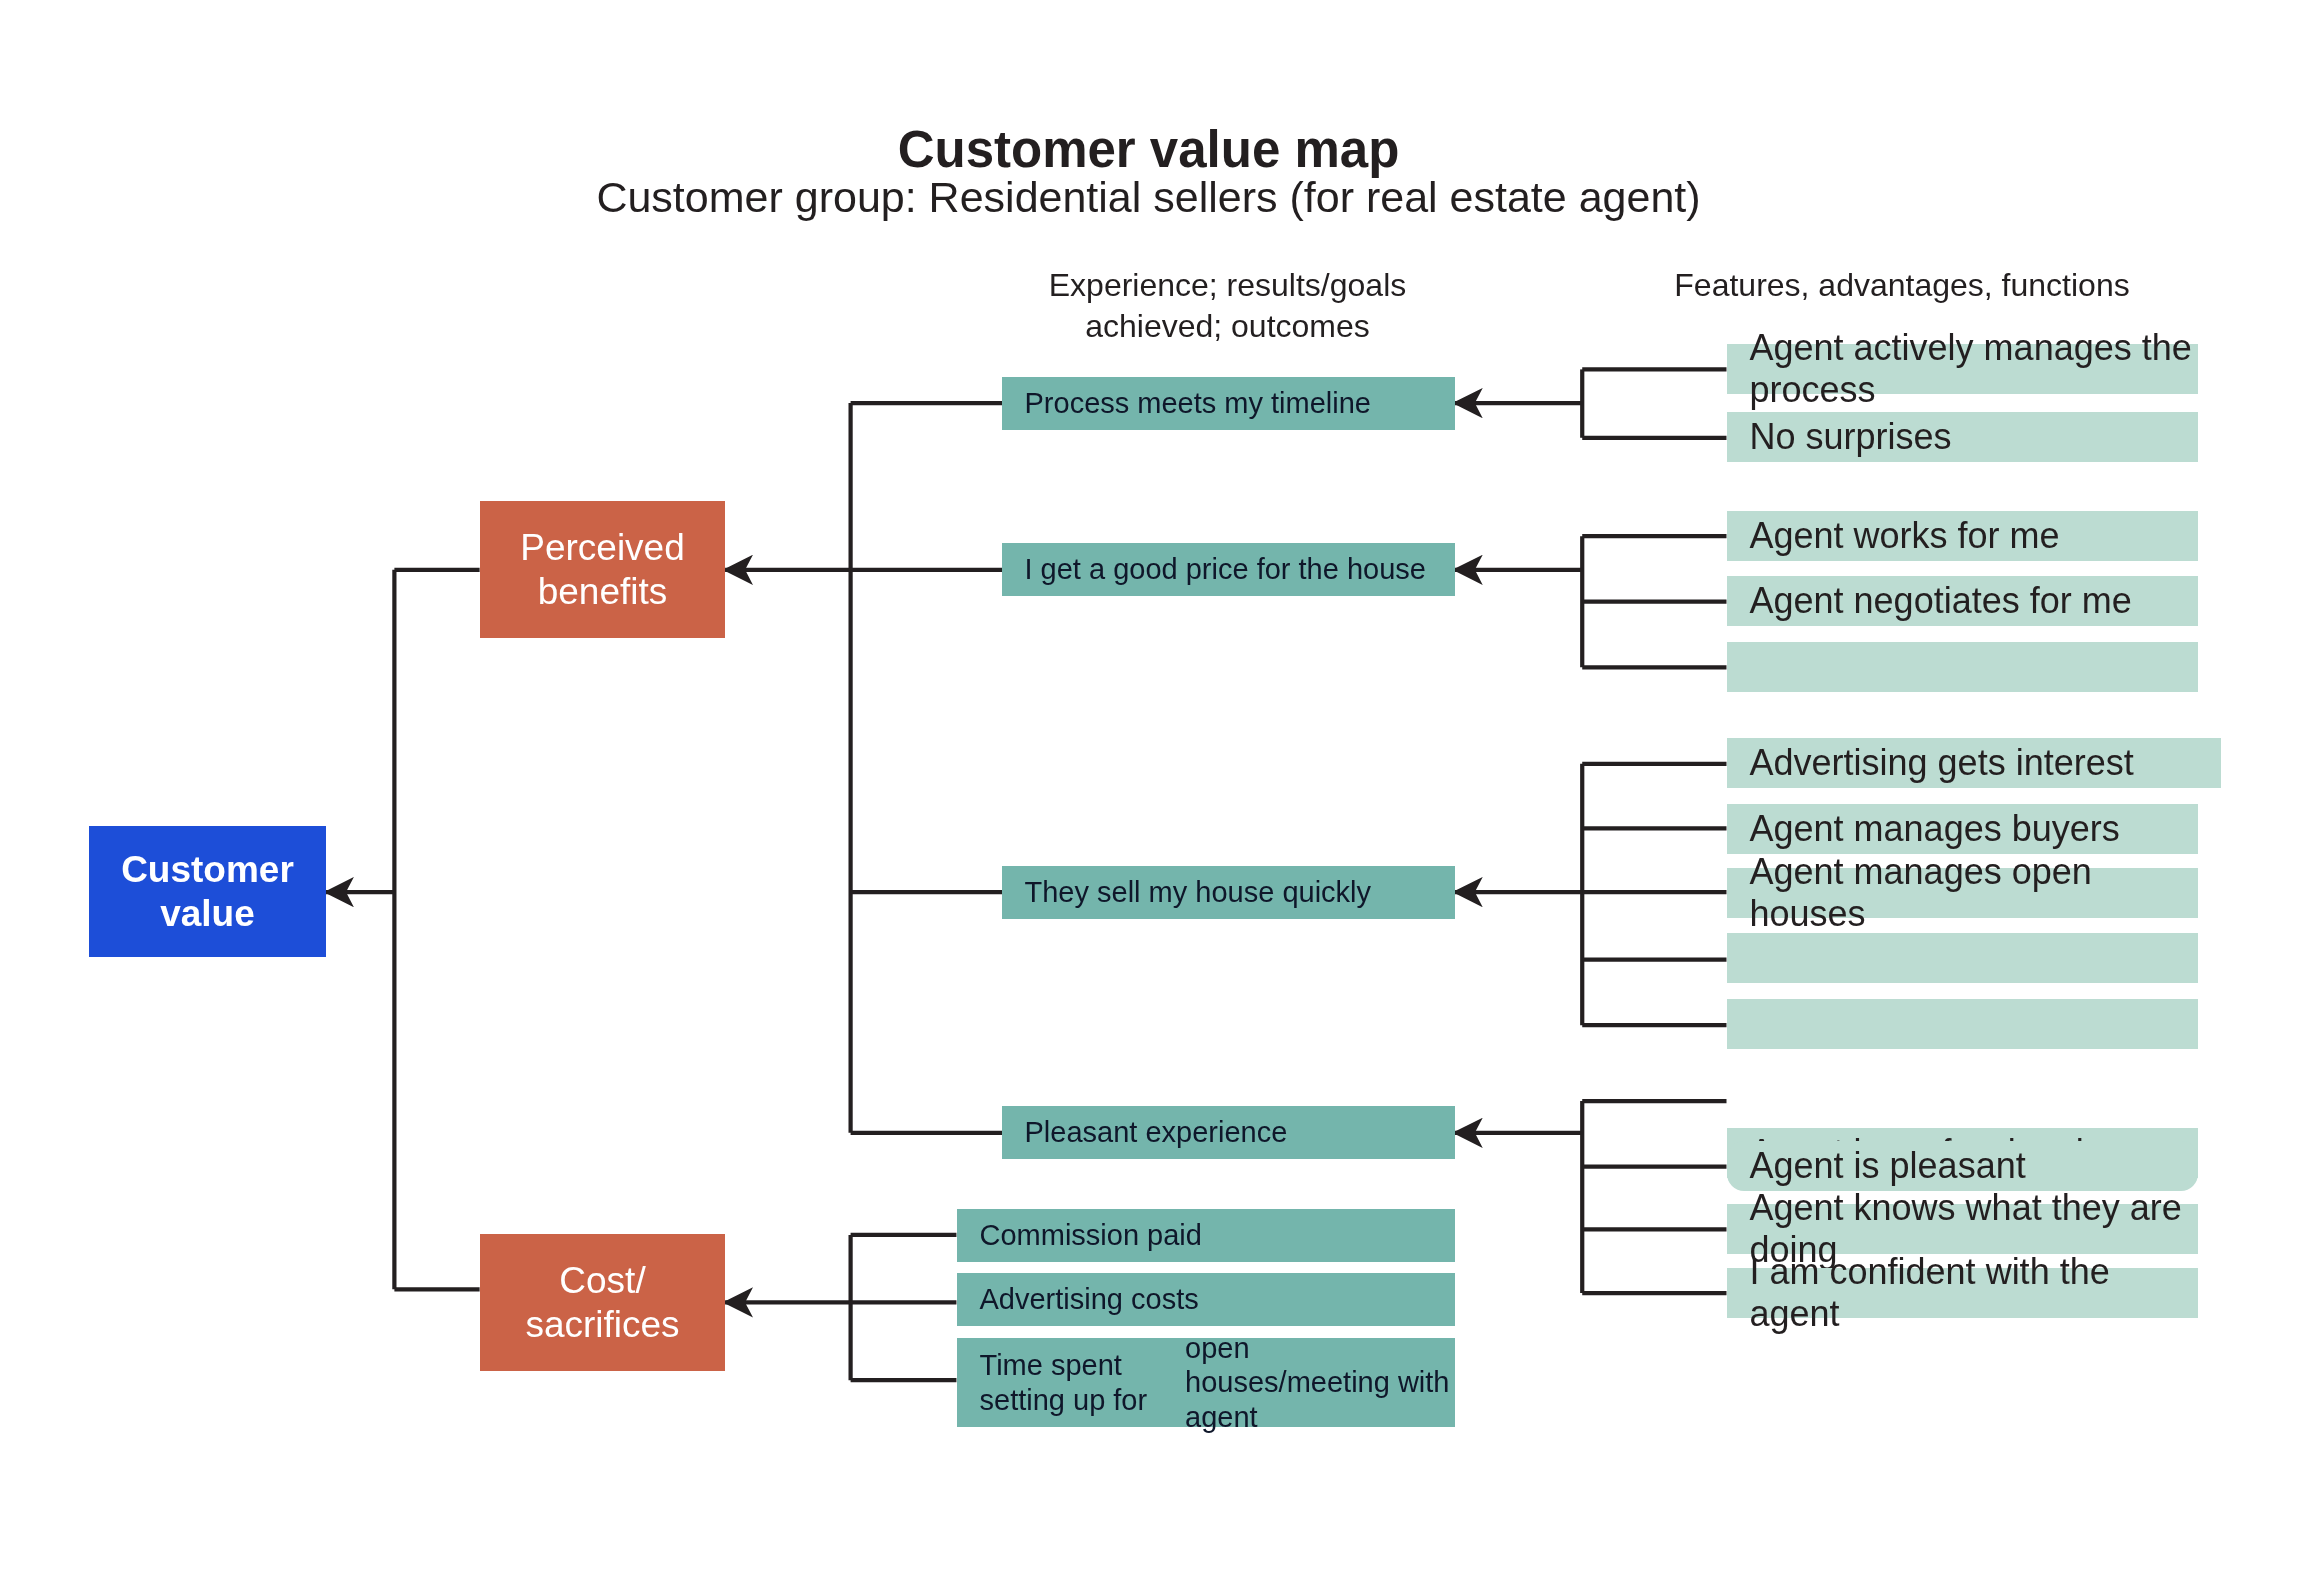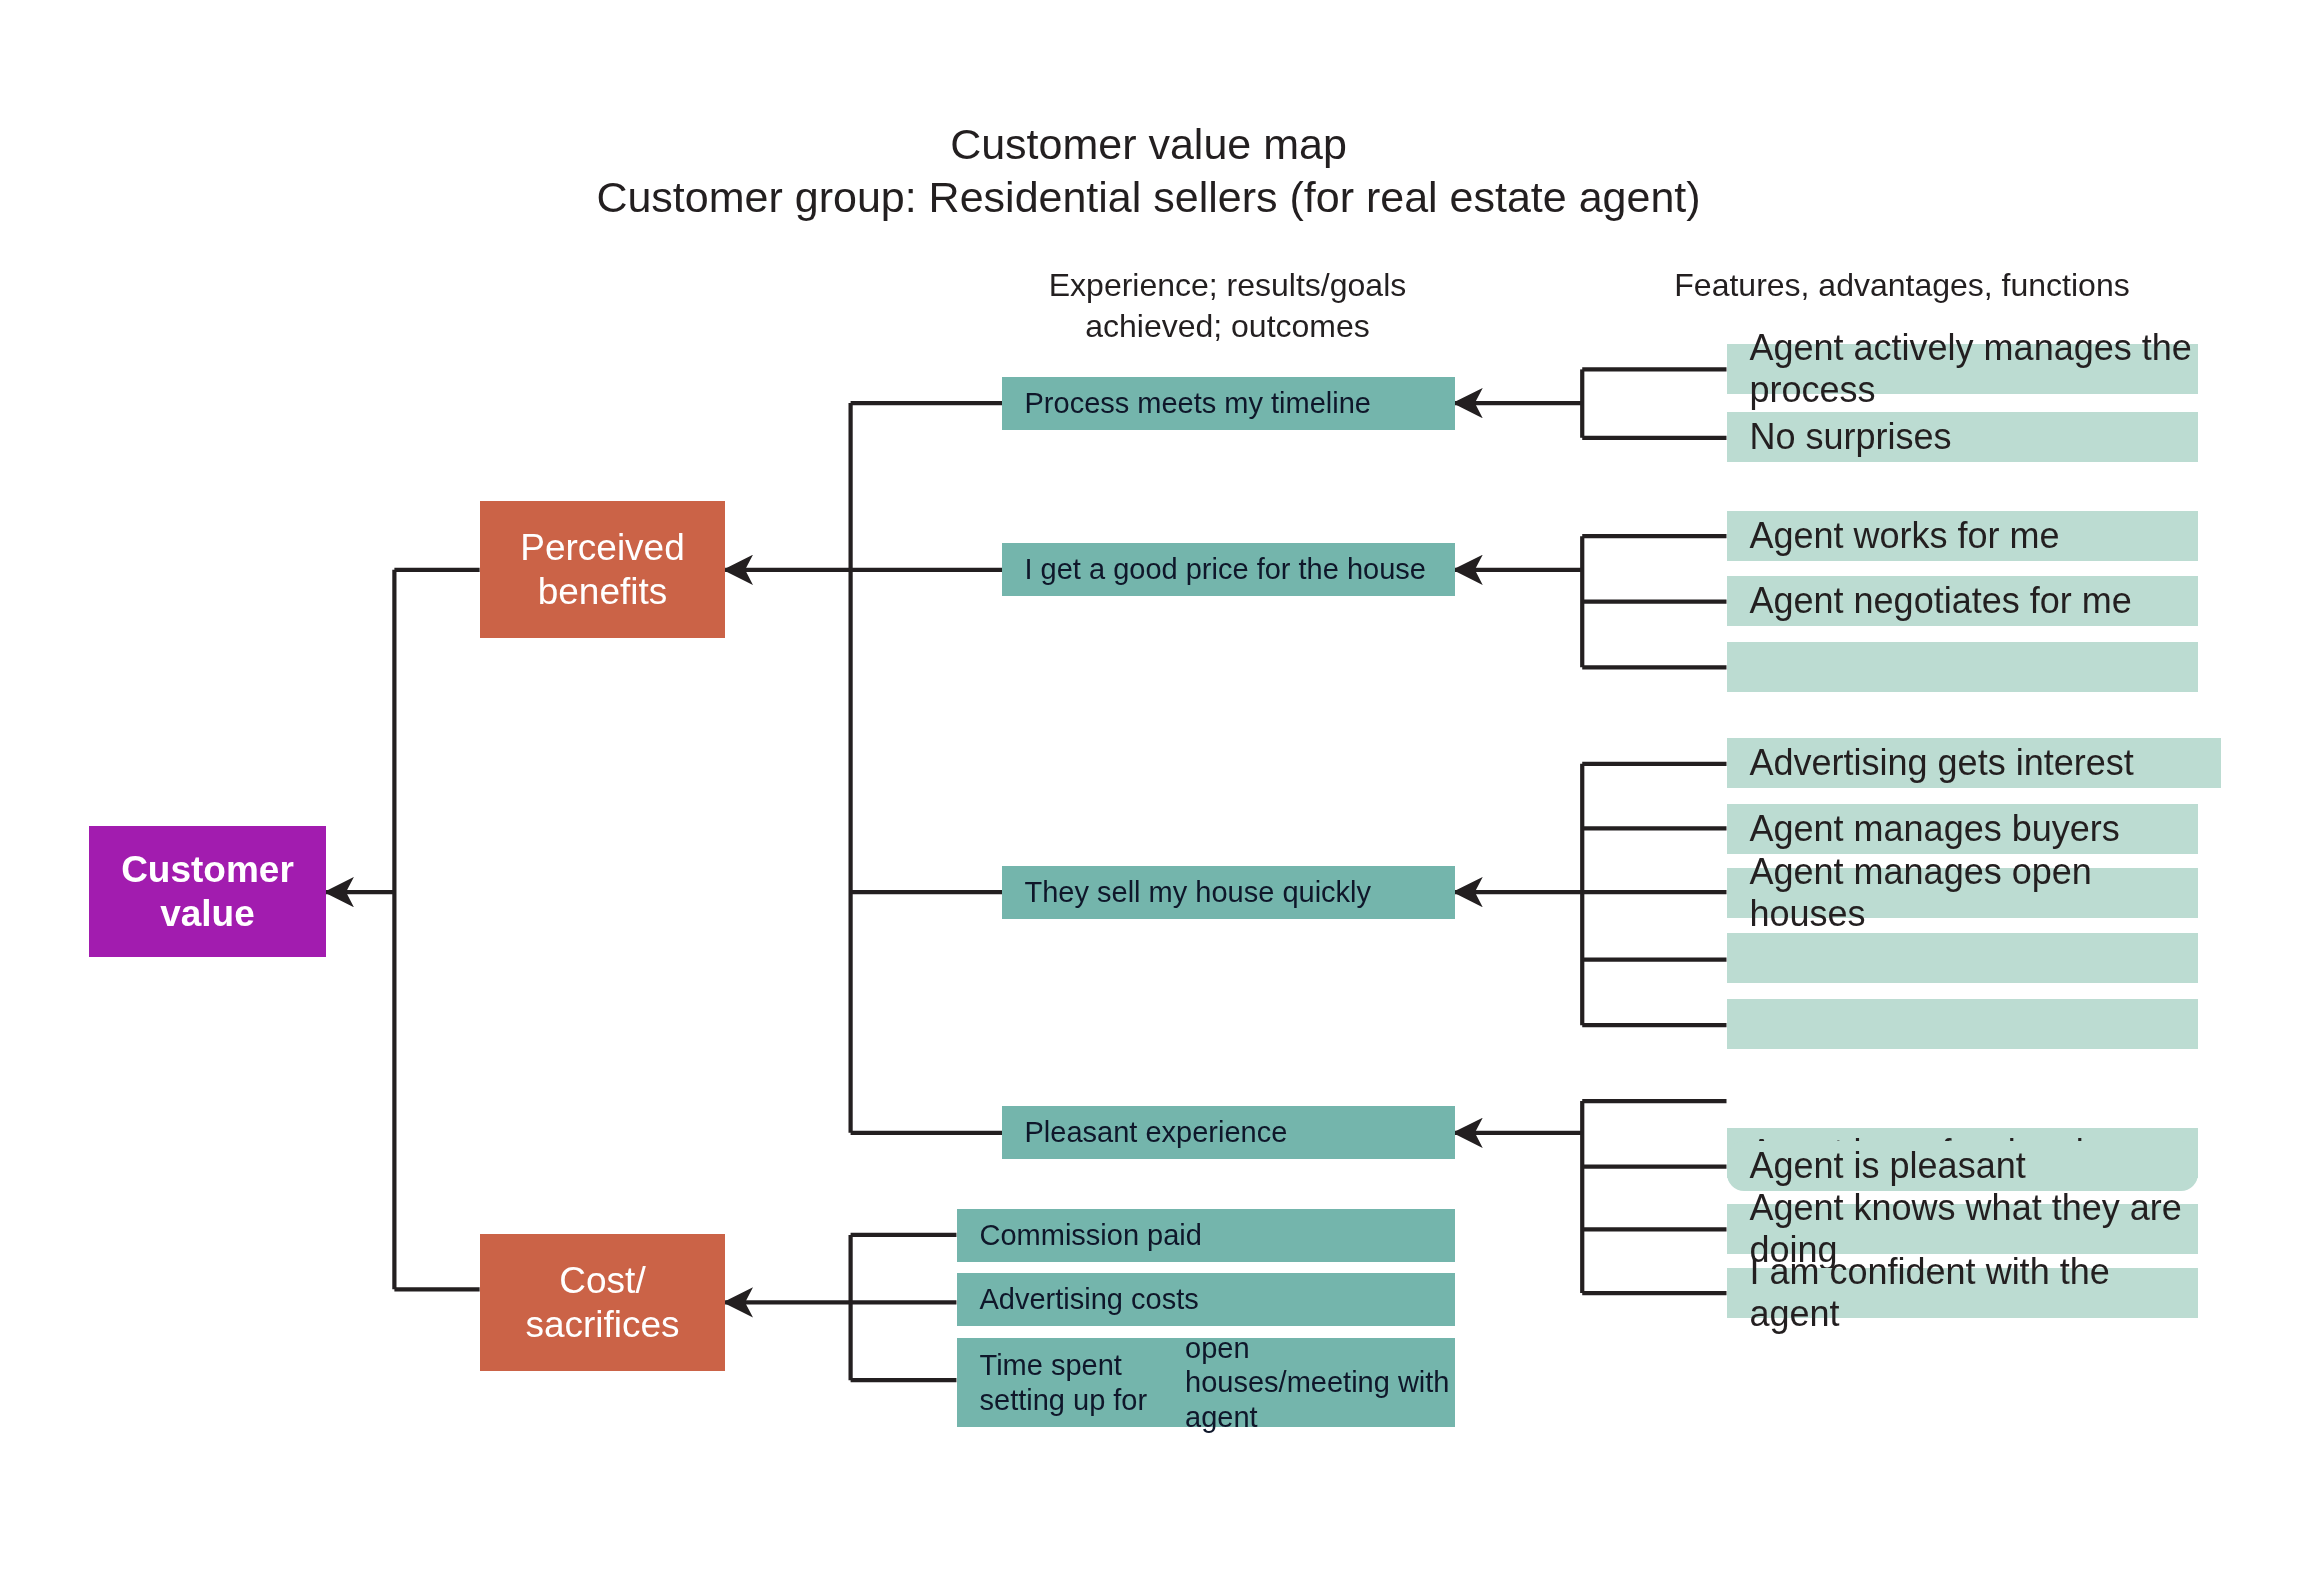--- a/index.html
+++ b/index.html
@@ -24,21 +24,21 @@
   }
   .node{
     position:absolute;
     box-sizing:border-box;
     display:flex;
     align-items:center;
     line-height:1.18;
   }
   
   .root{
-    background:#a21caf;
+    background:#1d4ed8;
     color:#ffffff;
     font-weight:bold;
     justify-content:center;
     text-align:center;
     font-size:37px;
   }
   
   .cat{
     background:#cb6347;
     color:#ffffff;
@@ -59,22 +59,23 @@
     background:#bcdcd2;
     color:#231f20;
     font-size:36px;
     padding-left:22.5px;
   }
   
   .title{
     position:absolute;
     text-align:center;
     color:#231f20;
-    font-size:43px;
+    font-size:51px;
     white-space:nowrap;
+    font-weight:bold;
   }
   .subtitle{
     position:absolute;
     text-align:center;
     color:#231f20;
     font-size:43px;
     white-space:nowrap;
   }
   .colhead{
     position:absolute;

